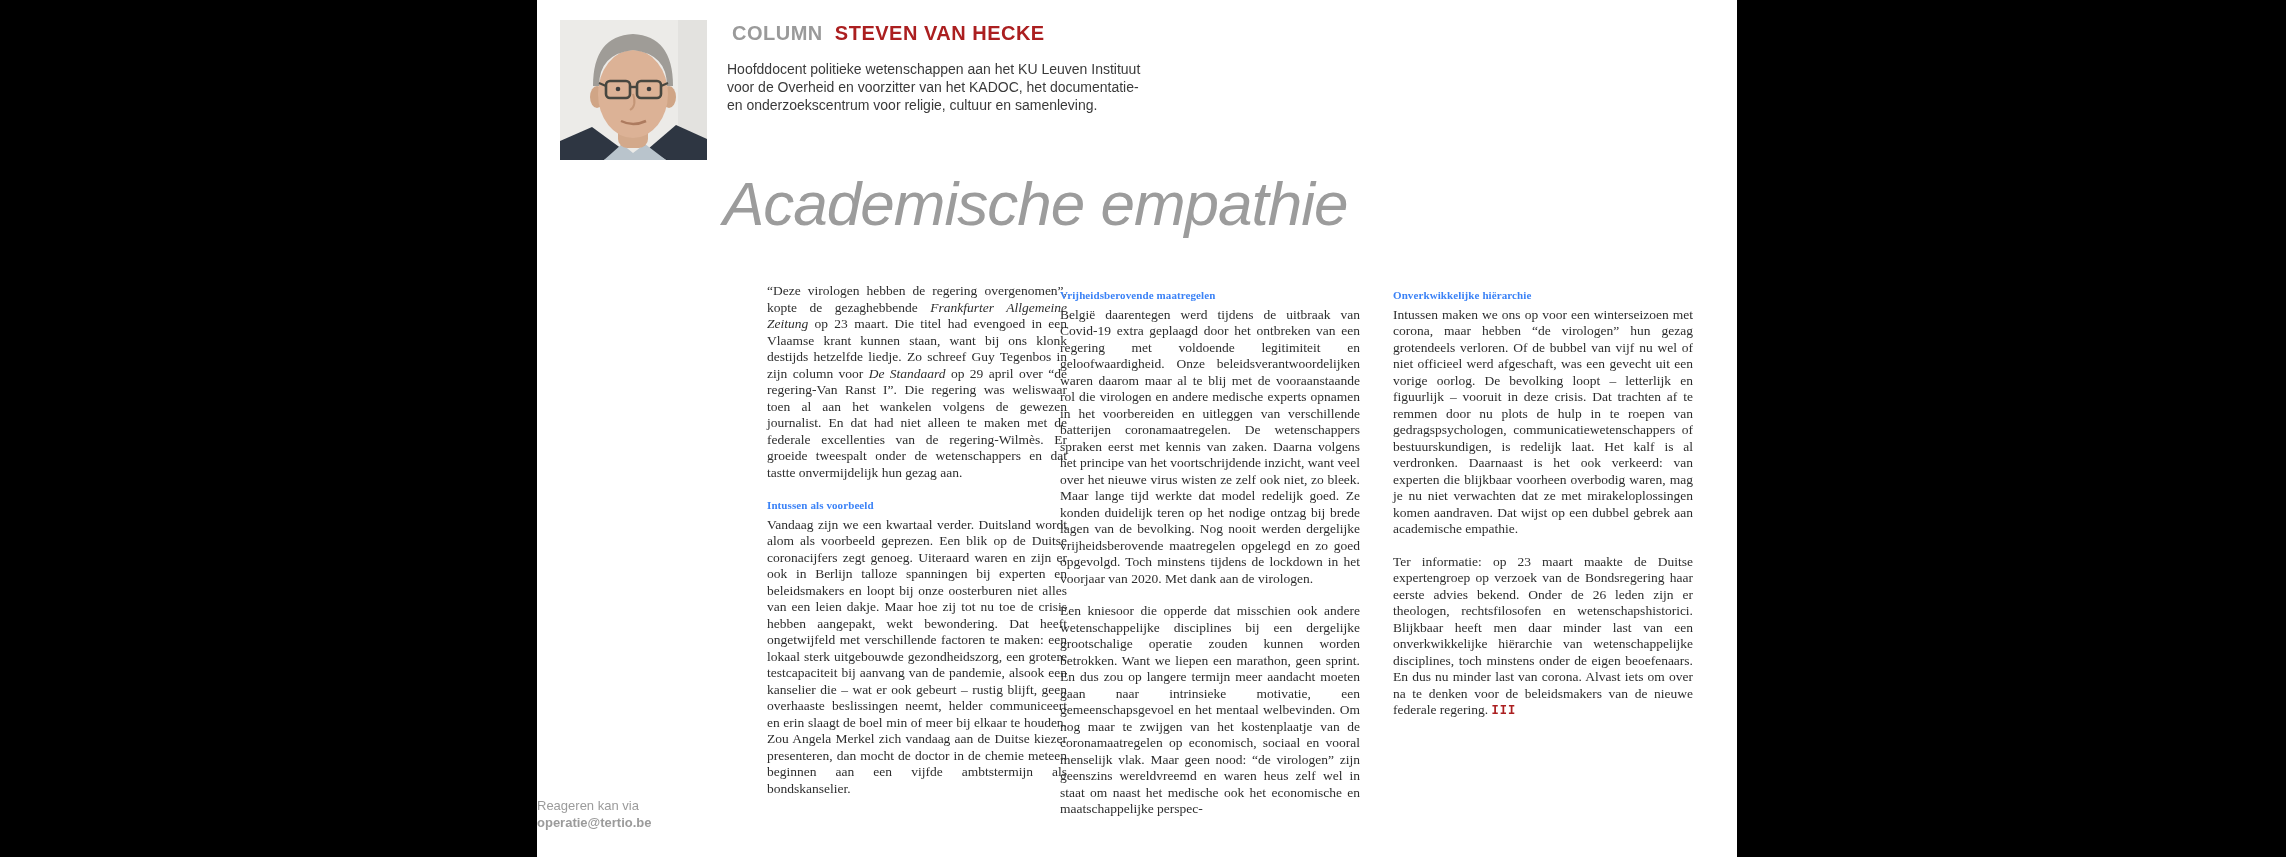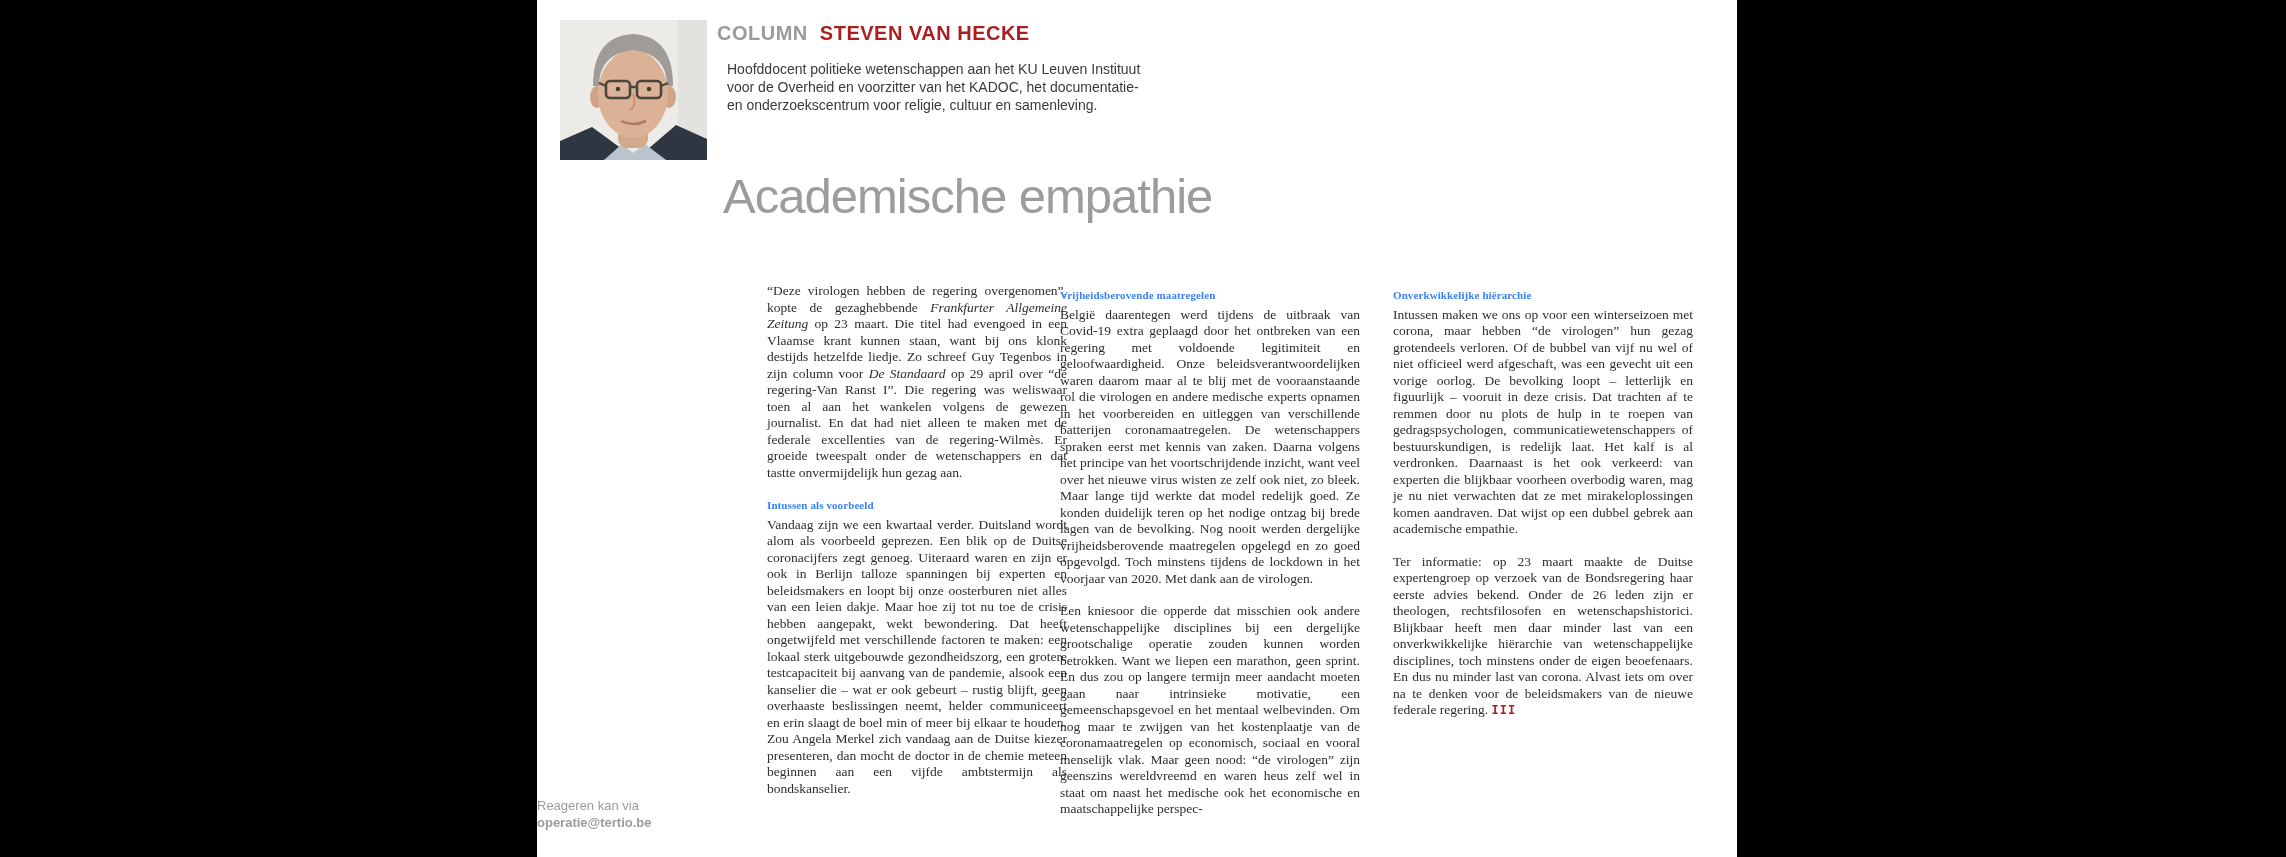--- a/index.html
+++ b/index.html
@@ -3,30 +3,30 @@
 <meta charset="utf-8">
 <style>
   html,body{margin:0;padding:0;background:#000;}
   #screen{position:relative;width:2286px;height:857px;background:#000;overflow:hidden;
           font-family:"Liberation Sans",sans-serif;}
   .letterbox{position:absolute;top:0;height:857px;background:#000;}
   #page{position:absolute;left:537px;top:0;width:1200px;height:857px;background:#ffffff;}
 
   
   #portrait{position:absolute;left:23px;top:20px;width:147px;height:140px;display:block;}
-  #kicker{position:absolute;left:180px;top:22px;font-size:20px;font-weight:bold;
+  #kicker{position:absolute;left:195px;top:22px;font-size:20px;font-weight:bold;
           letter-spacing:.5px;white-space:nowrap;}
   #kicker .label{color:#9a9a9a;}
   #kicker .author{color:var(--accent,#ab1f20);margin-left:6px;}
   #bio{position:absolute;left:190px;top:60px;font-size:14px;line-height:18px;color:#3a3a3a;
        white-space:pre-line;}
 
   
-  #headline{position:absolute;left:186px;top:168px;font-size:49px;font-weight:300;
-            color:var(--headline,#9c9c9c);letter-spacing:-1px;white-space:nowrap;}
+  #headline{position:absolute;left:186px;top:168px;font-size:62px;font-weight:300;
+            color:var(--headline,#9c9c9c);letter-spacing:-1px;white-space:nowrap;font-style:italic;}
 
   
   #pullquote{position:absolute;left:0;top:408px;width:178px;text-align:right;
              color:var(--accent,#ab1f20);font-weight:bold;font-size:23px;line-height:29px;
              white-space:pre-line;}
   #footer{position:absolute;left:0;top:797px;width:178px;text-align:left;
           font-size:13px;line-height:17px;color:#9b9b9b;}
   #footer .email{font-weight:bold;}
 
   

